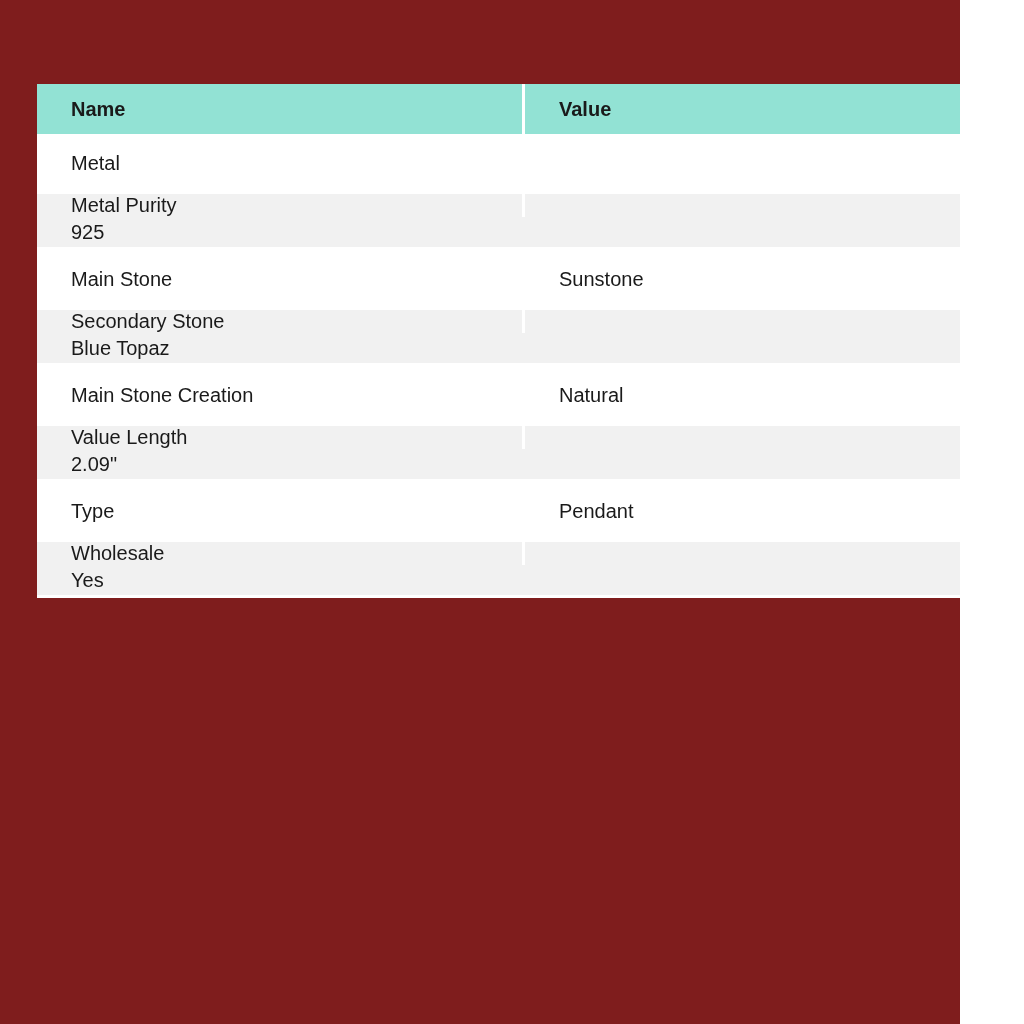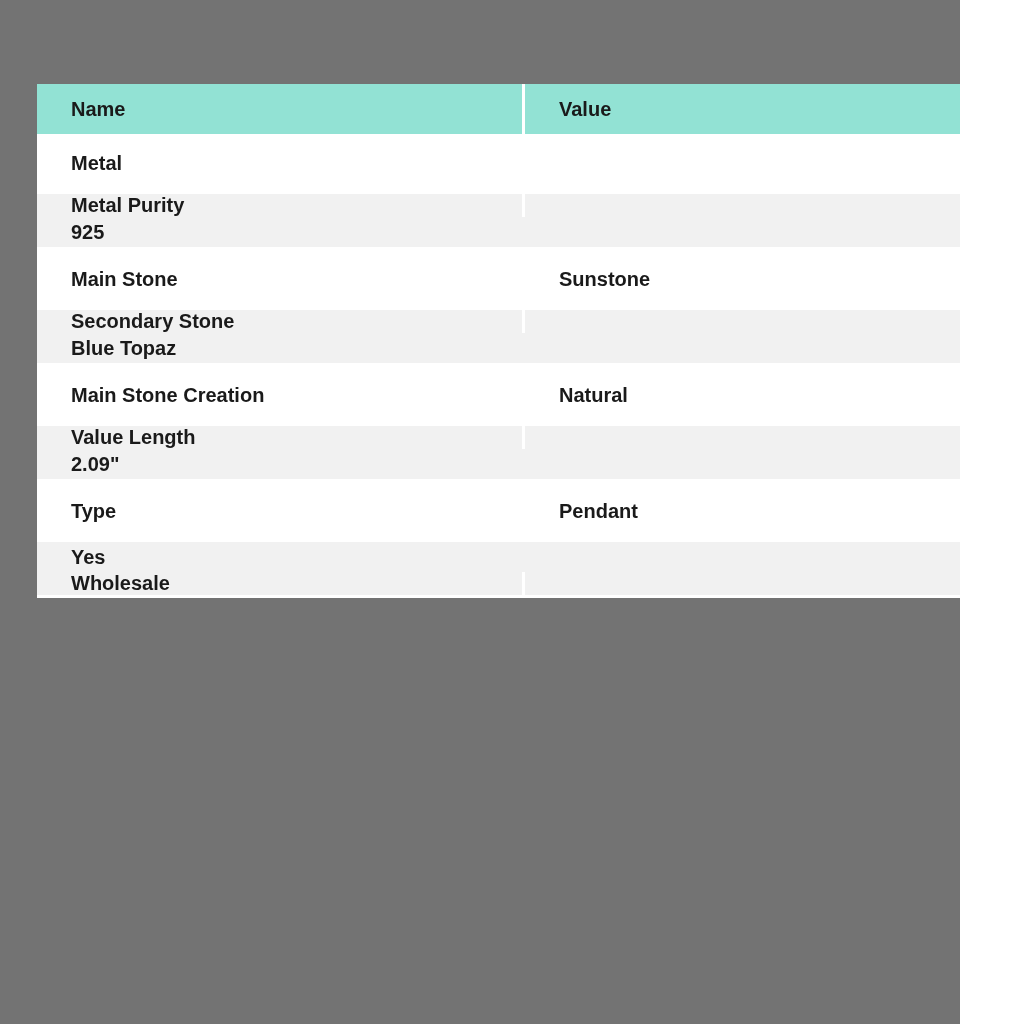--- a/index.html
+++ b/index.html
@@ -8,21 +8,21 @@
     background: #ffffff;
     width: 1024px;
     height: 1024px;
     font-family: "Liberation Sans", "DejaVu Sans", sans-serif;
     color: var(--text-color, #1a1a1a);
   }
   .page {
     position: relative;
     width: 960px;
     height: 1024px;
-    background: #737373;
+    background: #7f1d1d;
     overflow: hidden;
   }
   .attr-table {
     position: absolute;
     left: 37px;
     top: 84px;
     width: 964px;
   }
   .row {
     display: flex;
@@ -31,21 +31,21 @@
   }
   .row.header {
     height: 50px;
     background: var(--header-bg, #92e2d4);
     font-weight: 700;
     font-size: 20px;
   }
   .row.body {
     height: 58px;
     font-size: 20px;
-    font-weight: 700;
+    font-weight: 400;
     background: var(--row-bg, #ffffff);
   }
   .row.body.alt {
     background: var(--row-alt-bg, #f1f1f1);
     border-top: 2px solid var(--divider-color, #ffffff);
     border-bottom: 3px solid var(--divider-color, #ffffff);
     flex-direction: column;
   }
   .cell {
     box-sizing: border-box;
@@ -99,18 +99,18 @@
         </div>
         <div class="row body alt">
           <div class="cell name">Value Length</div>
           <div class="cell value">2.09"</div>
         </div>
         <div class="row body">
           <div class="cell name">Type</div>
           <div class="cell value">Pendant</div>
         </div>
         <div class="row body alt">
+          <div class="cell name">Wholesale</div>
           <div class="cell value">Yes</div>
-          <div class="cell name">Wholesale</div>
         </div>
       </div>
   </div>
 </div>
 
 </body></html>

